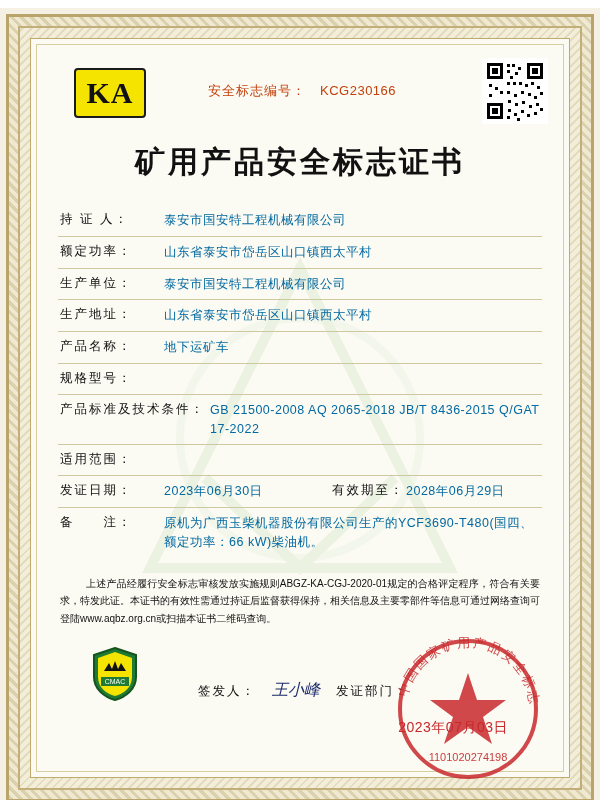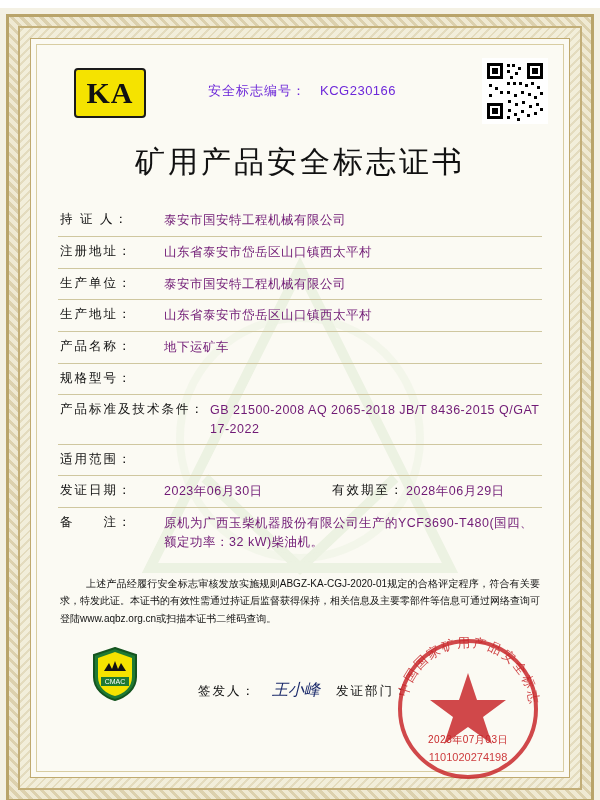--- a/index.html
+++ b/index.html
@@ -83,39 +83,39 @@
     font-family: "Liberation Serif", serif;
     font-weight: bold;
     font-size: 30px;
     color: #111;
     letter-spacing: 1px;
   }
   .cert-no {
     position: absolute;
     left: 160px; top: 26px;
     font-size: 13px;
-    color: #6d28d9;
+    color: #c2410c;
     letter-spacing: 1px;
   }
   .cert-no .num {
     margin-left: 14px;
     letter-spacing: 0.5px;
   }
   .qr {
     position: absolute;
     right: 4px; top: 2px;
     width: 66px; height: 66px;
     background: #fff;
     padding: 2px;
     box-sizing: border-box;
   }
   .title {
     text-align: center;
     font-family: "Liberation Serif", serif;
-    font-weight: normal;
+    font-weight: bold;
     font-size: 30px;
     letter-spacing: 3px;
     color: #111;
     margin-top: 24px;
     margin-bottom: 22px;
   }
   .fields {
     margin: 0 10px;
     font-size: 12.5px;
     color: #111;
@@ -130,21 +130,21 @@
   .row.noline { border-bottom: none; }
   .lbl {
     width: 104px;
     flex: 0 0 104px;
     color: #111;
     letter-spacing: 2px;
     white-space: nowrap;
   }
   .val {
     flex: 1;
-    color: #701a75;
+    color: #0369a1;
     letter-spacing: 0.5px;
     line-height: 1.5;
   }
   .row.two .val { flex: 0 0 auto; }
   .lbl2 {
     width: 74px;
     flex: 0 0 74px;
     letter-spacing: 2px;
     margin-left: 28px;
   }
@@ -186,22 +186,22 @@
   .dept {
     letter-spacing: 2px;
   }
   .stamp {
     position: absolute;
     right: 4px; top: -16px;
     width: 160px; height: 160px;
   }
   .stamp-date {
     position: absolute;
-    right: 44px; top: 88px;
-    font-size: 10px;
+    right: 44px; top: 74px;
+    font-size: 14px;
     color: #c8282b;
     letter-spacing: 0.5px;
   }
 </style>
 </head>
 <body>
 
 <div id="cert">
 
   <div class="frame-outer"></div>
@@ -284,21 +284,21 @@
     <div class="title">矿用产品安全标志证书</div>
 
     <div class="fields">
 
       <div class="row">
         <div class="lbl">持 证 人：</div>
         <div class="val">泰安市国安特工程机械有限公司</div>
       </div>
 
       <div class="row">
-        <div class="lbl">注册地址：</div>
+        <div class="lbl">额定功率：</div>
         <div class="val">山东省泰安市岱岳区山口镇西太平村</div>
       </div>
 
       <div class="row">
         <div class="lbl">生产单位：</div>
         <div class="val">泰安市国安特工程机械有限公司</div>
       </div>
 
       <div class="row">
         <div class="lbl">生产地址：</div>
@@ -325,21 +325,21 @@
 
       <div class="row two">
         <div class="lbl">发证日期：</div>
         <div class="val" style="width:140px;flex:0 0 140px;">2023年06月30日</div>
         <div class="lbl2">有效期至：</div>
         <div class="val">2028年06月29日</div>
       </div>
 
       <div class="row note-row noline">
         <div class="lbl">备　　注：</div>
-        <div class="val">原机为广西玉柴机器股份有限公司生产的YCF3690-T480(国四、额定功率：32 kW)柴油机。</div>
+        <div class="val">原机为广西玉柴机器股份有限公司生产的YCF3690-T480(国四、额定功率：66 kW)柴油机。</div>
       </div>
     </div>
 
     <div class="para">上述产品经履行安全标志审核发放实施规则ABGZ-KA-CGJ-2020-01规定的合格评定程序，符合有关要求，特发此证。本证书的有效性需通过持证后监督获得保持，相关信息及主要零部件等信息可通过网络查询可登陆www.aqbz.org.cn或扫描本证书二维码查询。</div>
 
     <div class="sign-area">
 
       <div class="cmac-badge">
         <svg viewBox="0 0 46 54" width="46" height="54">
           <path d="M23 1 L44 8 V30 C44 42 34 50 23 53 C12 50 2 42 2 30 V8 Z" fill="#1f7a34" stroke="#14541f" stroke-width="2"></path>

